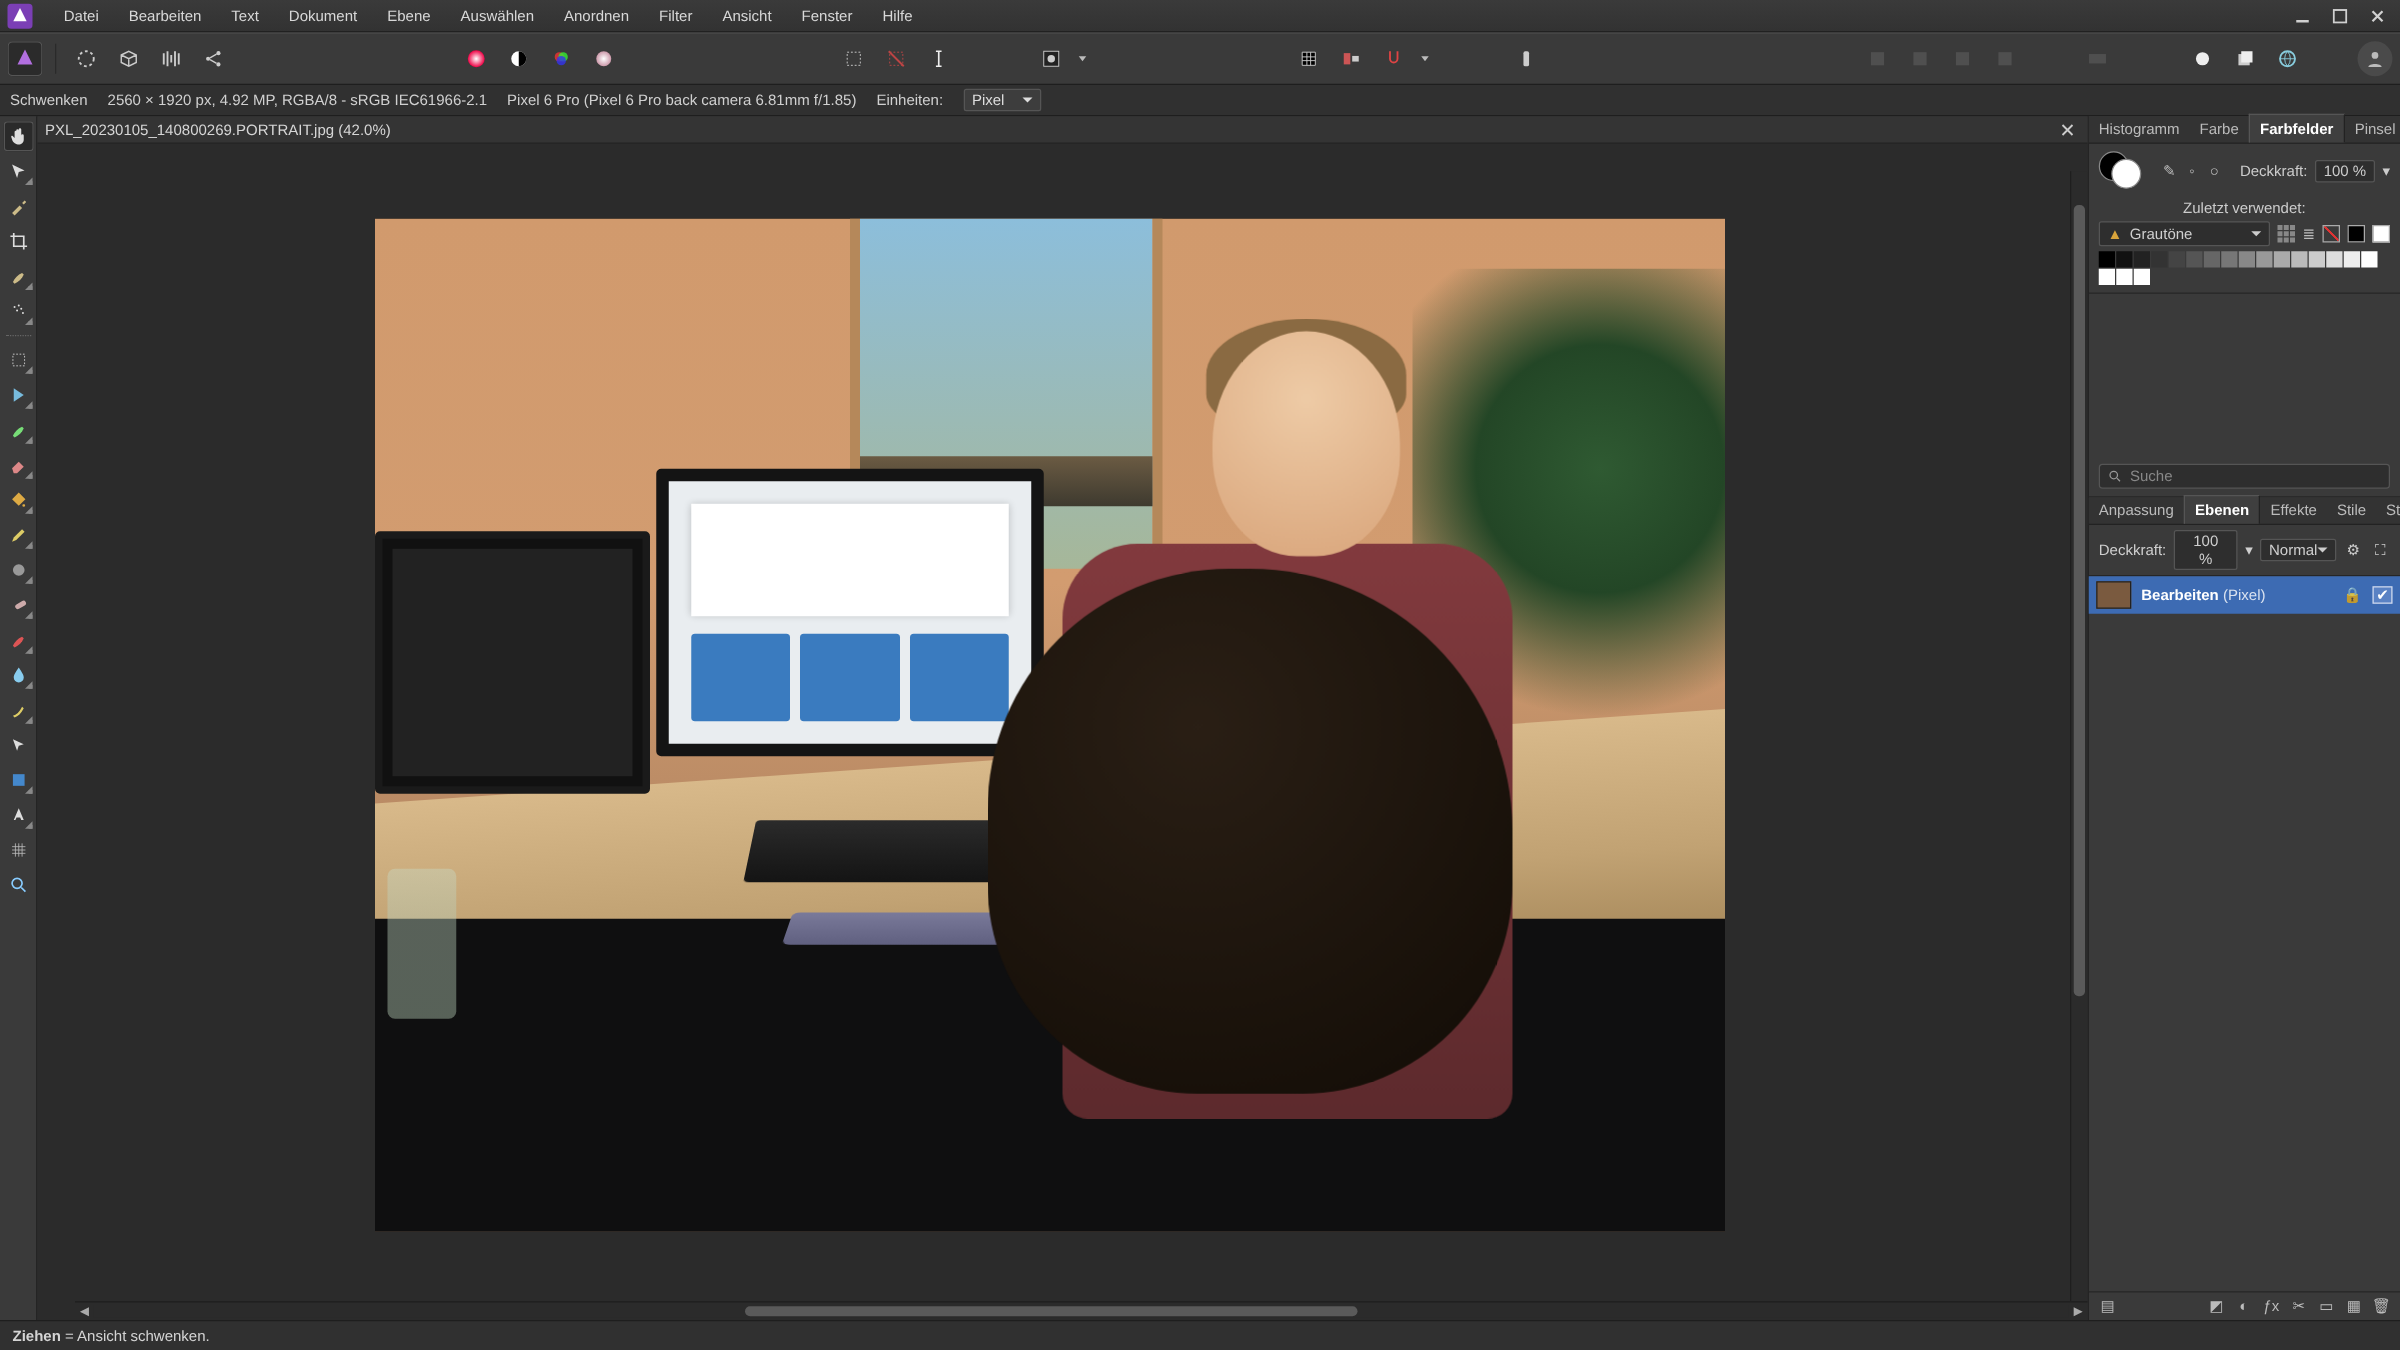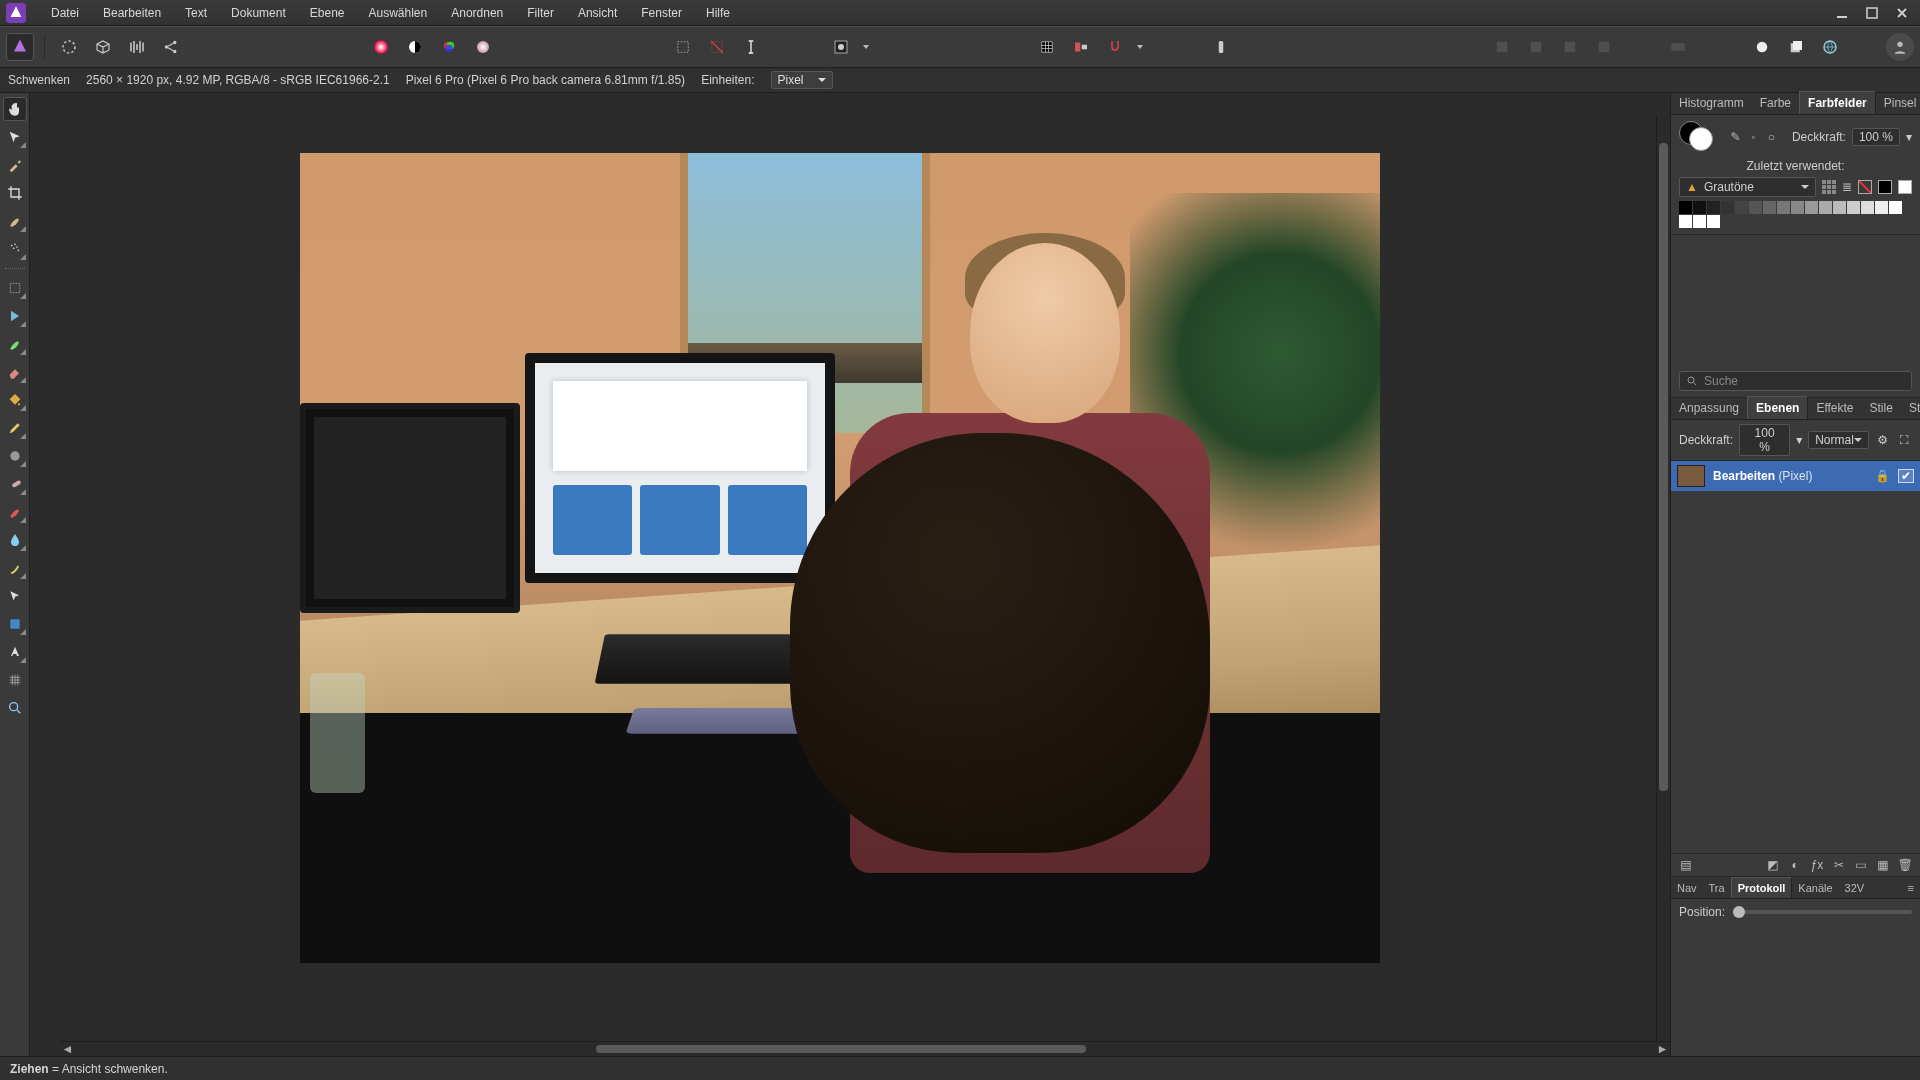--- a/index.html
+++ b/index.html
@@ -491,20 +491,28 @@
       </div>
     <div class="tool">
         <svg viewBox="0 0 24 24">
           <circle cx="10" cy="10" r="6" fill="none" stroke="#8cf" stroke-width="2"></circle>
           <path d="M15 15l5 5" stroke="#8cf" stroke-width="2"></path>
         </svg>
       </div>
   </div>
 
   <div class="canvas-area">
+    <div class="doc-tabbar">
+      <span>PXL_20230105_140800269.PORTRAIT.jpg (42.0%)</span>
+      <div class="doc-tab-close">
+          <svg width="10" height="10" viewBox="0 0 10 10">
+            <path d="M1 1L9 9M9 1L1 9" stroke="#ccc" stroke-width="1.5"></path>
+          </svg>
+        </div>
+    </div>
     <div class="viewport">
       <div class="photo">
         <div class="sky-wall"></div>
         <div class="window"></div>
         <div class="plant"></div>
         <div class="desk"></div>
         <div class="below-desk"></div>
         <div class="monitor1"></div>
         <div class="monitor2">
             <div class="page-block"></div>
@@ -653,36 +661,20 @@
         <span>◩</span>
         <span>◐</span>
         <span>ƒx</span>
         <span>✂</span>
         <span>▭</span>
         <span>▦</span>
         <span>🗑</span>
       </div>
     </div>
 
-    <div class="history-panel">
-      <div class="panel-tabs">
-        <span>Nav</span>
-        <span>Tra</span>
-        <span class="active">Protokoll</span>
-        <span>Kanäle</span>
-        <span>32V</span>
-        <span style="margin-left:auto;padding:4px 6px">≡</span>
-      </div>
-      <div class="pos-row">
-        <span>Position:</span>
-        <div class="pos-slider">
-            <div class="knob"></div>
-          </div>
-      </div>
-    </div>
 
   </div>
 </div>
 
 <div class="statusbar">
   <b>Ziehen</b>&nbsp;
   <span>= Ansicht schwenken.</span>
 </div>
 
 </body></html>

